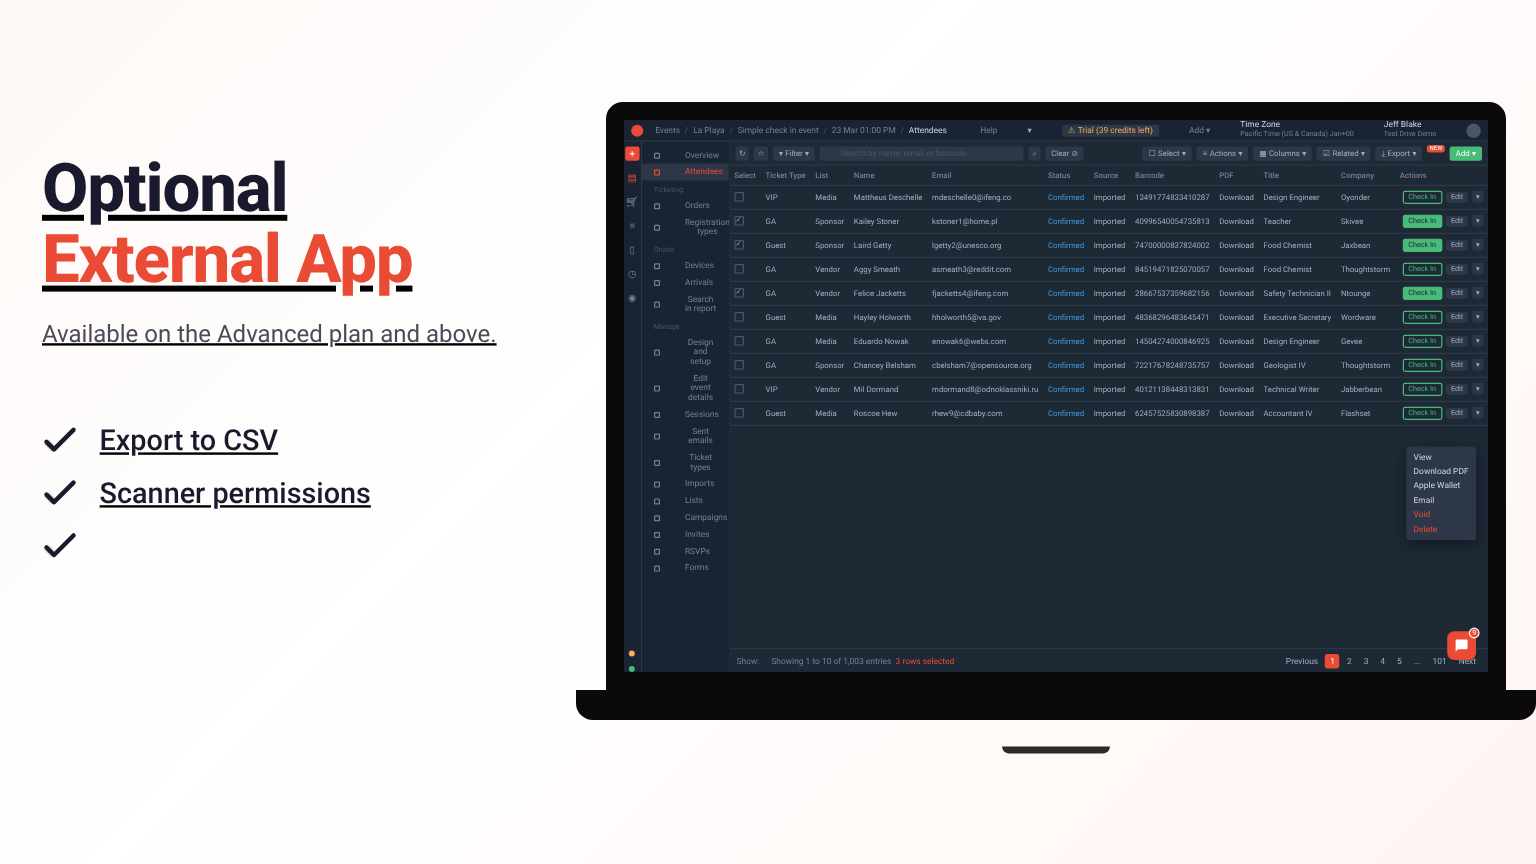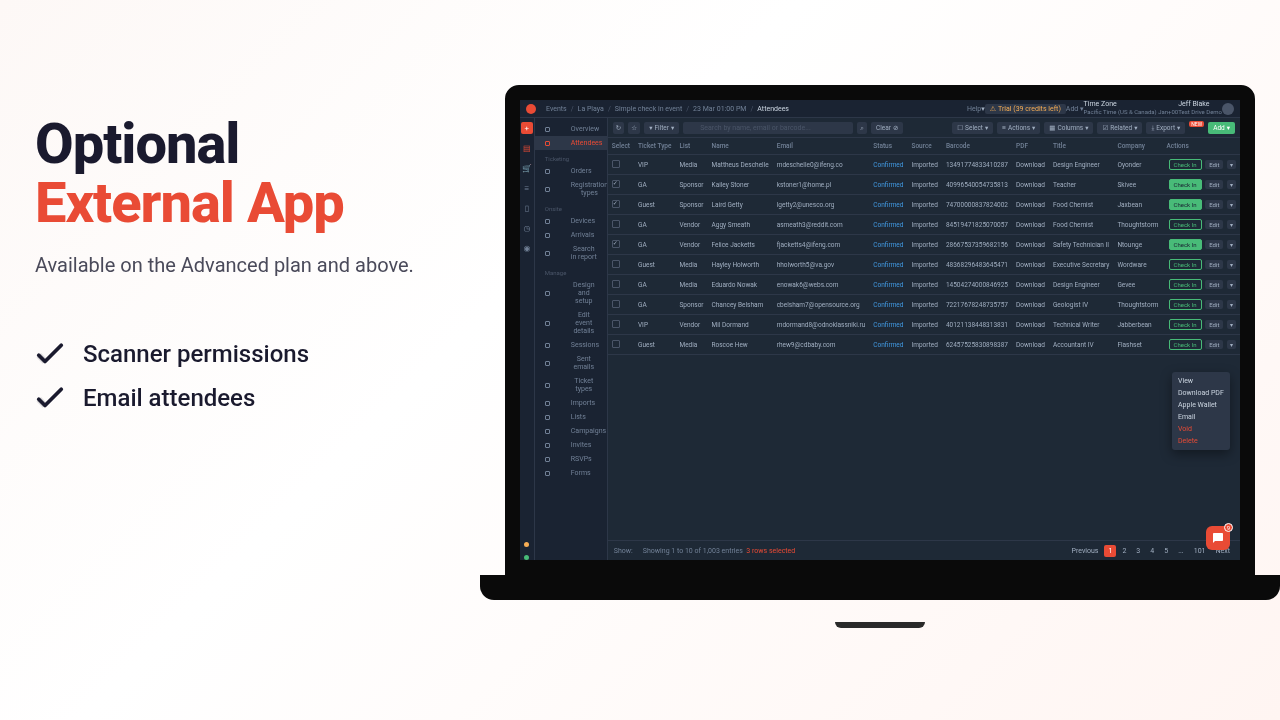--- a/index.html
+++ b/index.html
@@ -1,19 +1,19 @@
 <!DOCTYPE html>
 <html><head>
 <meta charset="utf-8">
 <style>
 * { margin: 0; padding: 0; box-sizing: border-box; font-family: -apple-system, BlinkMacSystemFont, "Segoe UI", Roboto, sans-serif; }
 body { width: 1280px; height: 720px; background: linear-gradient(135deg, #fdf8f6 0%, #ffffff 40%, #fff5f2 100%); position: relative; overflow: hidden; }
 
 
-.marketing { position: absolute; left: 35px; top: 115px; width: 420px; }
+.marketing { position: absolute; left: 35px; top: 128px; width: 420px; text-decoration: underline; }
 .marketing h1 { font-size: 56px; font-weight: 800; color: #1a1a2e; line-height: 1.05; letter-spacing: -1px; }
 .marketing h1.accent { color: #e94b35; }
 .marketing .sub { font-size: 20px; color: #4a4a5a; margin-top: 18px; line-height: 1.4; }
 .feature-list { margin-top: 60px; }
 .feature { display: flex; align-items: center; margin-bottom: 14px; }
 .feature .check { width: 30px; height: 30px; margin-right: 18px; color: #1a1a2e; }
 .feature span { font-size: 24px; color: #1a1a2e; font-weight: 500; }
 
 
 .laptop { position: absolute; right: 0; top: 85px; width: 800px; height: 540px; }
@@ -24,21 +24,21 @@
 
 .app { width: 100%; height: 100%; background: #1e2936; color: #a0aec0; font-size: 7px; display: flex; flex-direction: column; }
 
 
 .topbar { height: 18px; background: #1a2332; display: flex; align-items: center; padding: 0 6px; border-bottom: 1px solid #2d3748; }
 .topbar .logo { width: 10px; height: 10px; background: #e94b35; border-radius: 50%; margin-right: 10px; }
 .breadcrumb { display: flex; gap: 4px; align-items: center; }
 .breadcrumb span { color: #718096; }
 .breadcrumb .sep { color: #4a5568; }
 .breadcrumb span:last-child { color: #cbd5e0; }
-.topbar-right { margin-left: auto; display: flex; align-items: center; gap: 0; }
+.topbar-right { margin-left: auto; display: flex; align-items: center; gap: 25px; }
 .trial-badge { background: #2d3748; color: #f6ad55; padding: 1px 5px; border-radius: 2px; display: flex; align-items: center; gap: 2px; }
 .topbar-link { color: #718096; cursor: pointer; }
 .tz { text-align: left; line-height: 1.1; }
 .tz .l1 { color: #cbd5e0; }
 .tz .l2 { color: #718096; font-size: 6px; }
 .avatar { width: 12px; height: 12px; background: #4a5568; border-radius: 50%; }
 
 
 .app-body { flex: 1; display: flex; overflow: hidden; }
 .rail { width: 18px; background: #1a2332; display: flex; flex-direction: column; align-items: center; padding-top: 4px; gap: 8px; border-right: 1px solid #2d3748; }
@@ -108,28 +108,34 @@
 <div class="marketing">
   <h1>Optional</h1>
   <h1 class="accent">External App</h1>
   <p class="sub">Available on the Advanced plan and above.</p>
   <div class="feature-list" id="feature-list">
       <div class="feature">
         <svg class="check" viewBox="0 0 24 24" fill="none" stroke="currentColor" stroke-width="3">
           <path d="M3 13l5 5L21 5" stroke-linecap="round" stroke-linejoin="round"></path>
           <path d="M3 13l5 5" stroke="currentColor" stroke-width="5" opacity="0.15"></path>
         </svg>
+        <span>Export to CSV</span>
+      </div>
+      <div class="feature">
+        <svg class="check" viewBox="0 0 24 24" fill="none" stroke="currentColor" stroke-width="3">
+          <path d="M3 13l5 5L21 5" stroke-linecap="round" stroke-linejoin="round"></path>
+          <path d="M3 13l5 5" stroke="currentColor" stroke-width="5" opacity="0.15"></path>
+        </svg>
         <span>Scanner permissions</span>
       </div>
       <div class="feature">
         <svg class="check" viewBox="0 0 24 24" fill="none" stroke="currentColor" stroke-width="3">
           <path d="M3 13l5 5L21 5" stroke-linecap="round" stroke-linejoin="round"></path>
           <path d="M3 13l5 5" stroke="currentColor" stroke-width="5" opacity="0.15"></path>
         </svg>
-        <span>Email attendees</span>
       </div>
     </div>
 </div>
 
 <div class="laptop">
   <div class="laptop-screen">
     <div class="app">
 
       <div class="topbar">
         <div class="logo"></div>

